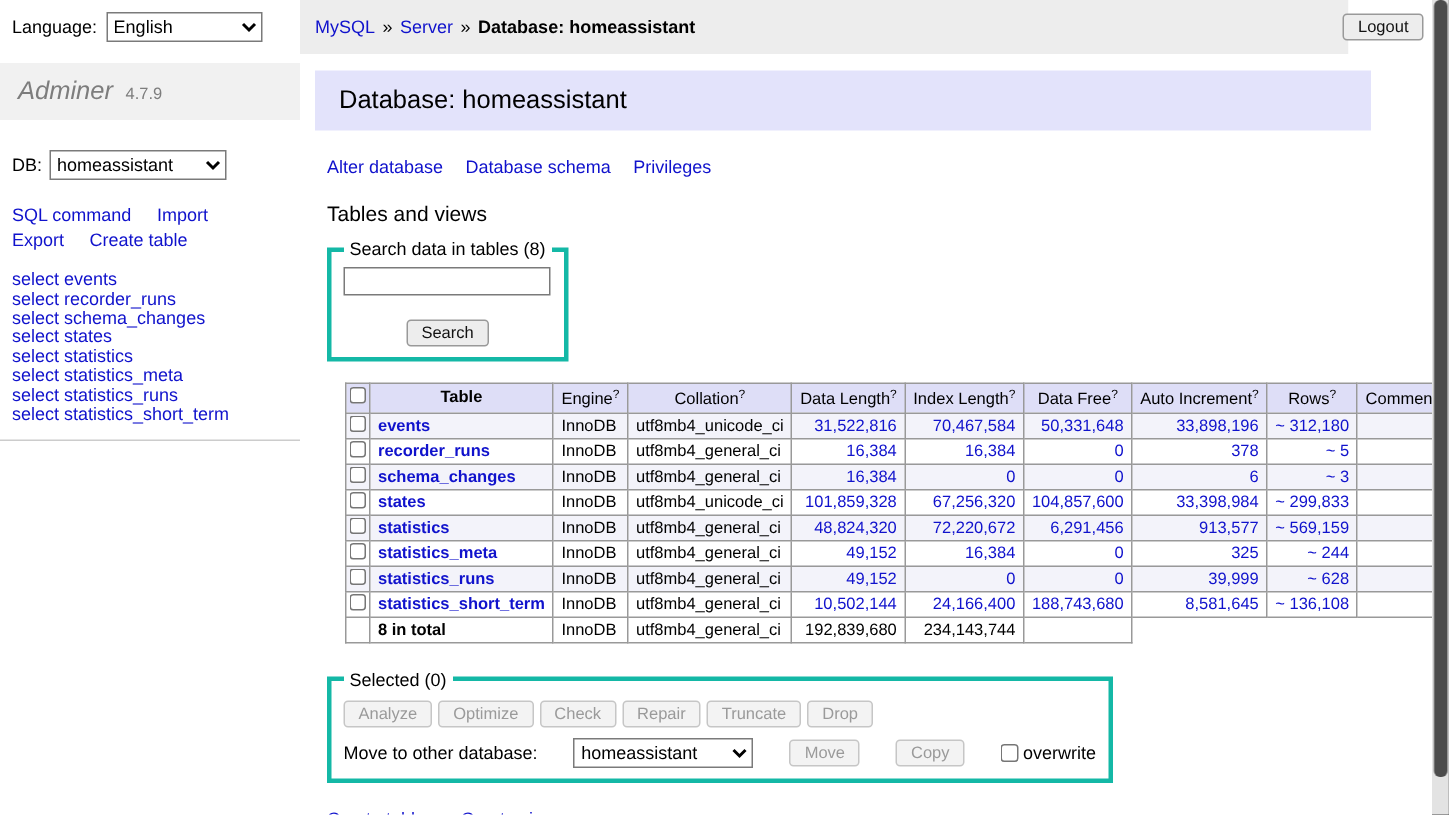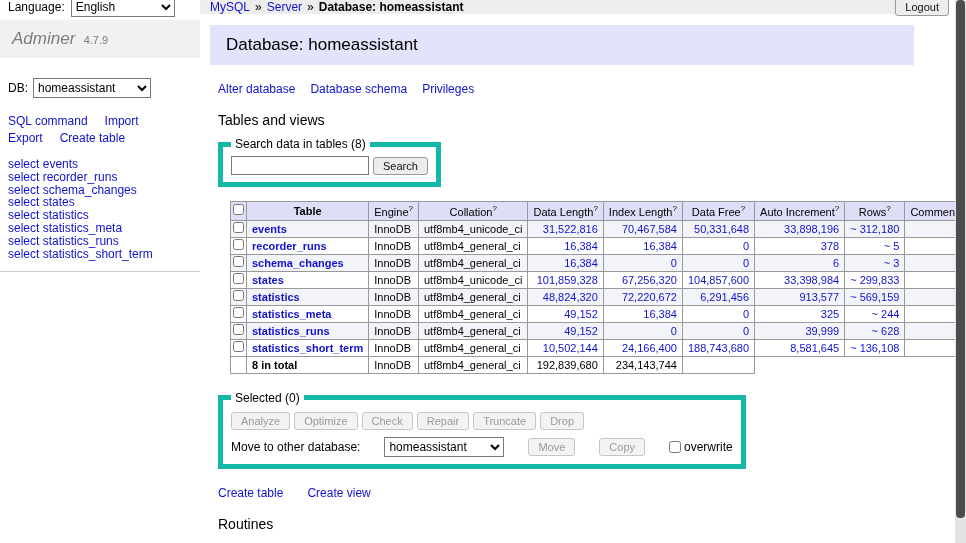--- a/index.html
+++ b/index.html
@@ -6,21 +6,21 @@
   html, body { margin: 0; padding: 0; }
   body {
     width: 966px; height: 543px; overflow: hidden; position: relative;
     background: #fff; color: #000;
     font-family: "Liberation Sans", "DejaVu Sans", sans-serif; font-size: 12px;
   }
   .page { width: 955px; }
   a.lnk { color: var(--link, #1012cc); text-decoration: none; cursor: pointer; white-space: nowrap; }
 
   
-  .topbar { display: flex; align-items: stretch; height: 14px; }
+  .topbar { display: flex; align-items: stretch; height: 36px; }
   .lang-area { width: 200px; display: flex; align-items: center; gap: 6px; padding-left: 8px; }
   .crumb-area { flex: 1; background: var(--breadcrumb-bg, #ededed); display: flex; align-items: center; gap: 5px; padding: 0 10px; }
   .crumb-current { font-weight: bold; }
   .logout-area { width: 56px; display: flex; align-items: center; justify-content: flex-end; padding-right: 6px; background: #fff; }
 
   
   .sel { font-family: inherit; font-size: 12px; height: 20px; border: 1px solid #7a7a7a; background: #fff; }
   .lang-sel { width: 104px; }
   .db-sel { width: 118px; }
   .move-sel { width: 120px; }
@@ -44,24 +44,24 @@
   .table-list li { line-height: 12.8px; white-space: nowrap; }
 
   .main { flex: 1; padding-left: 10px; }
   h2.page-title {
     font-size: 17px; font-weight: normal; margin: 11px 55px 0 0;
     background: var(--title-bg, #e3e3fb); padding: 10px 16px;
   }
   .db-actions { margin: 17px 0 0 8px; display: flex; gap: 15px; }
   h3.section-title { font-size: 14px; font-weight: normal; margin: 16px 0 0 8px; }
 
-  fieldset { border: 5px solid #14b8a6; margin: 9px 0 0 8px; padding: 5px 8px 7px; width: fit-content; }
+  fieldset { border: 3px solid #14b8a6; margin: 9px 0 0 8px; padding: 5px 8px 7px; width: fit-content; }
   fieldset legend { padding: 0 4px; font-size: 12px; }
   .search-fieldset { display: block; }
-  .search-row { display: flex; align-items: center; gap: 4px; }
+  .search-row { display: flex; align-items: center; gap: 16px; flex-direction: column; }
 
   table.tables { border-collapse: collapse; margin: 14px 0 0 20px; font-size: 11px; padding-left: 30px; }
   table.tables th, table.tables td { border: 1px solid #999; padding: 2px 5px; white-space: nowrap; height: 15px; }
   table.tables thead th, table.tables thead td { background: var(--table-header-bg, #dedef7); font-weight: normal; text-align: center; }
   table.tables thead th.first { font-weight: bold; }
   table.tables sup { font-size: 8px; }
   table.tables tr.odd td { background: var(--row-alt-bg, #f3f3fa); }
   table.tables td.num { text-align: right; }
   table.tables td.check-col, table.tables thead td.check-col { width: 20px; text-align: center; padding: 1px 2px; }
   table.tables a.name { font-weight: bold; }

